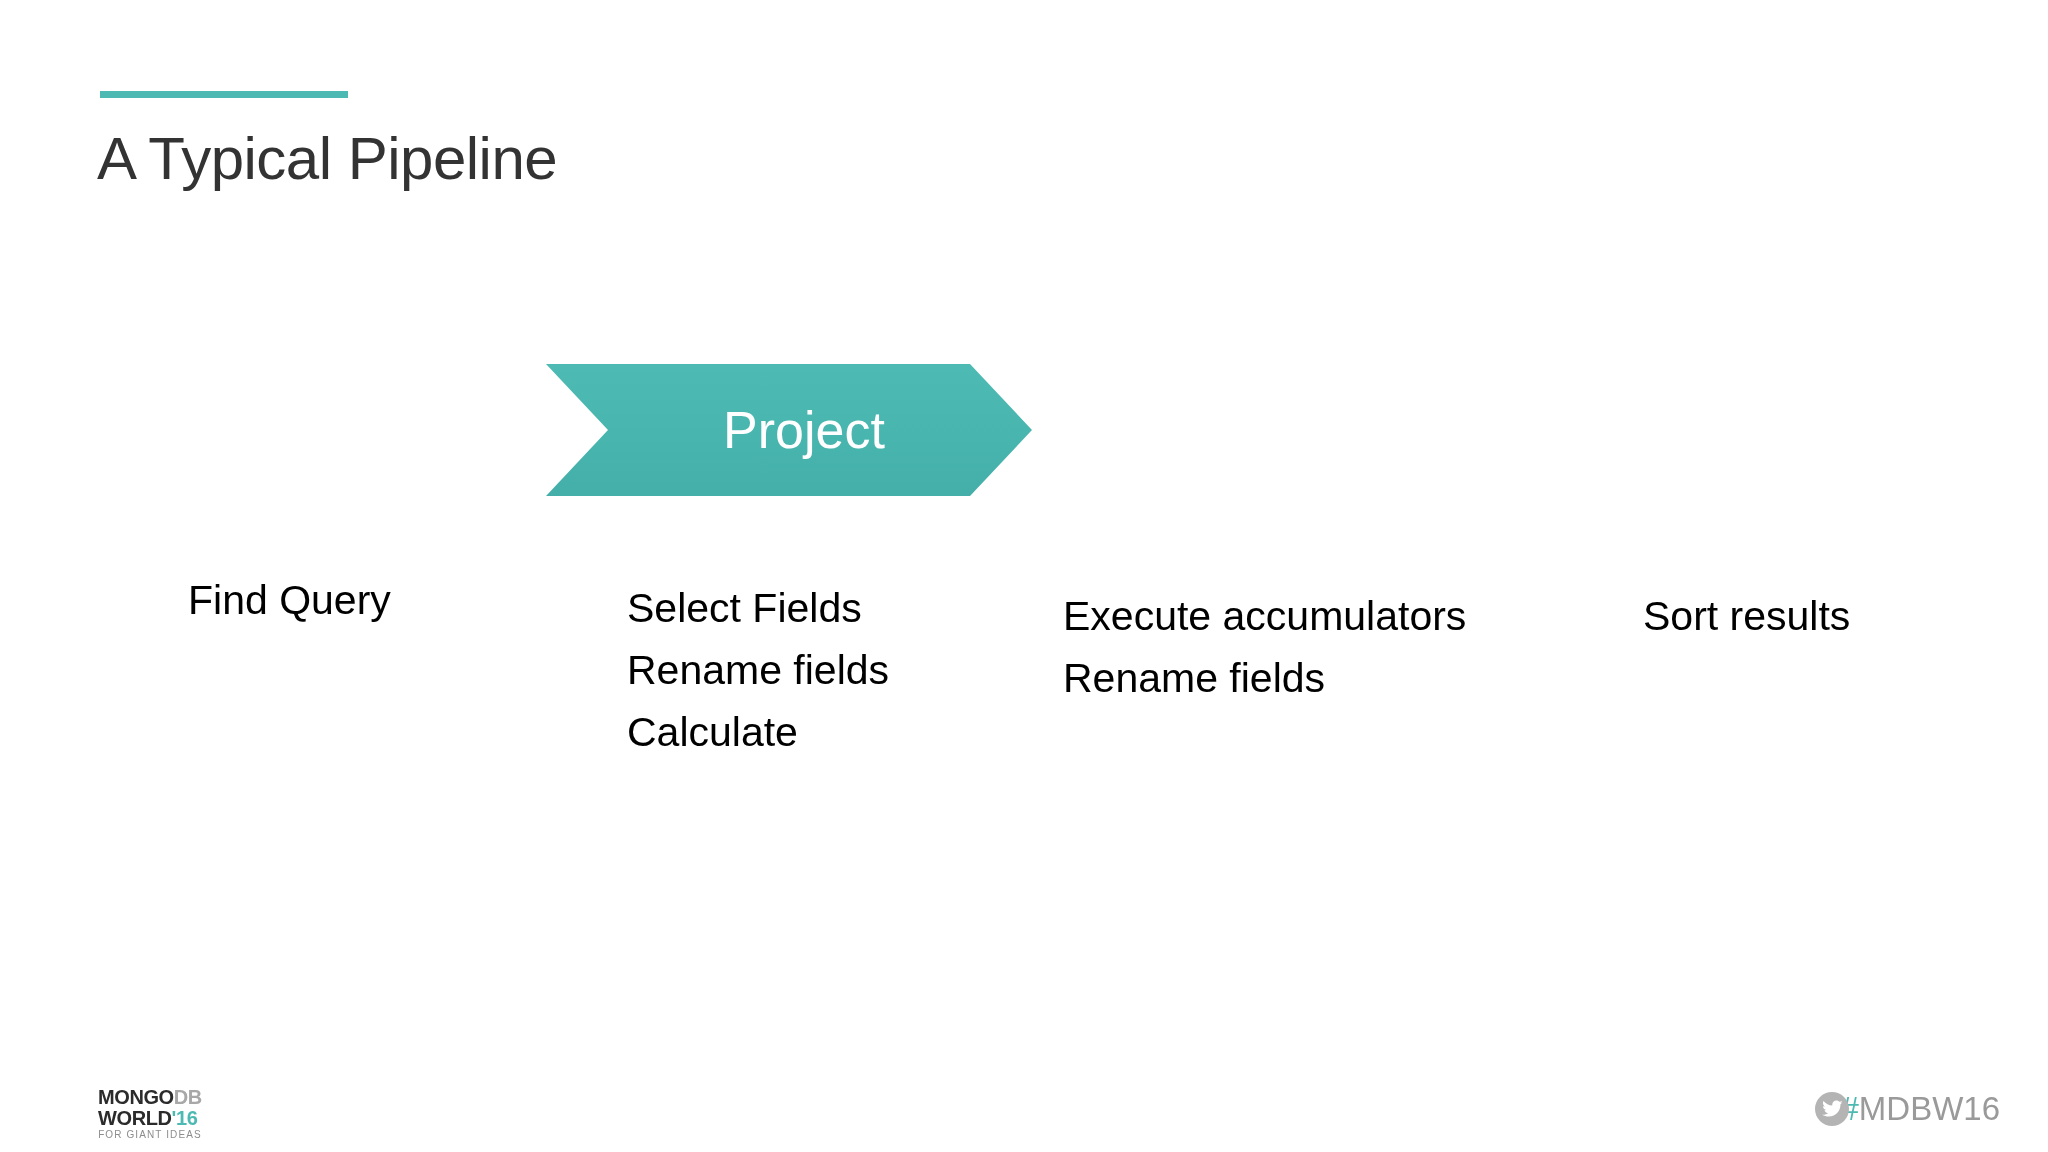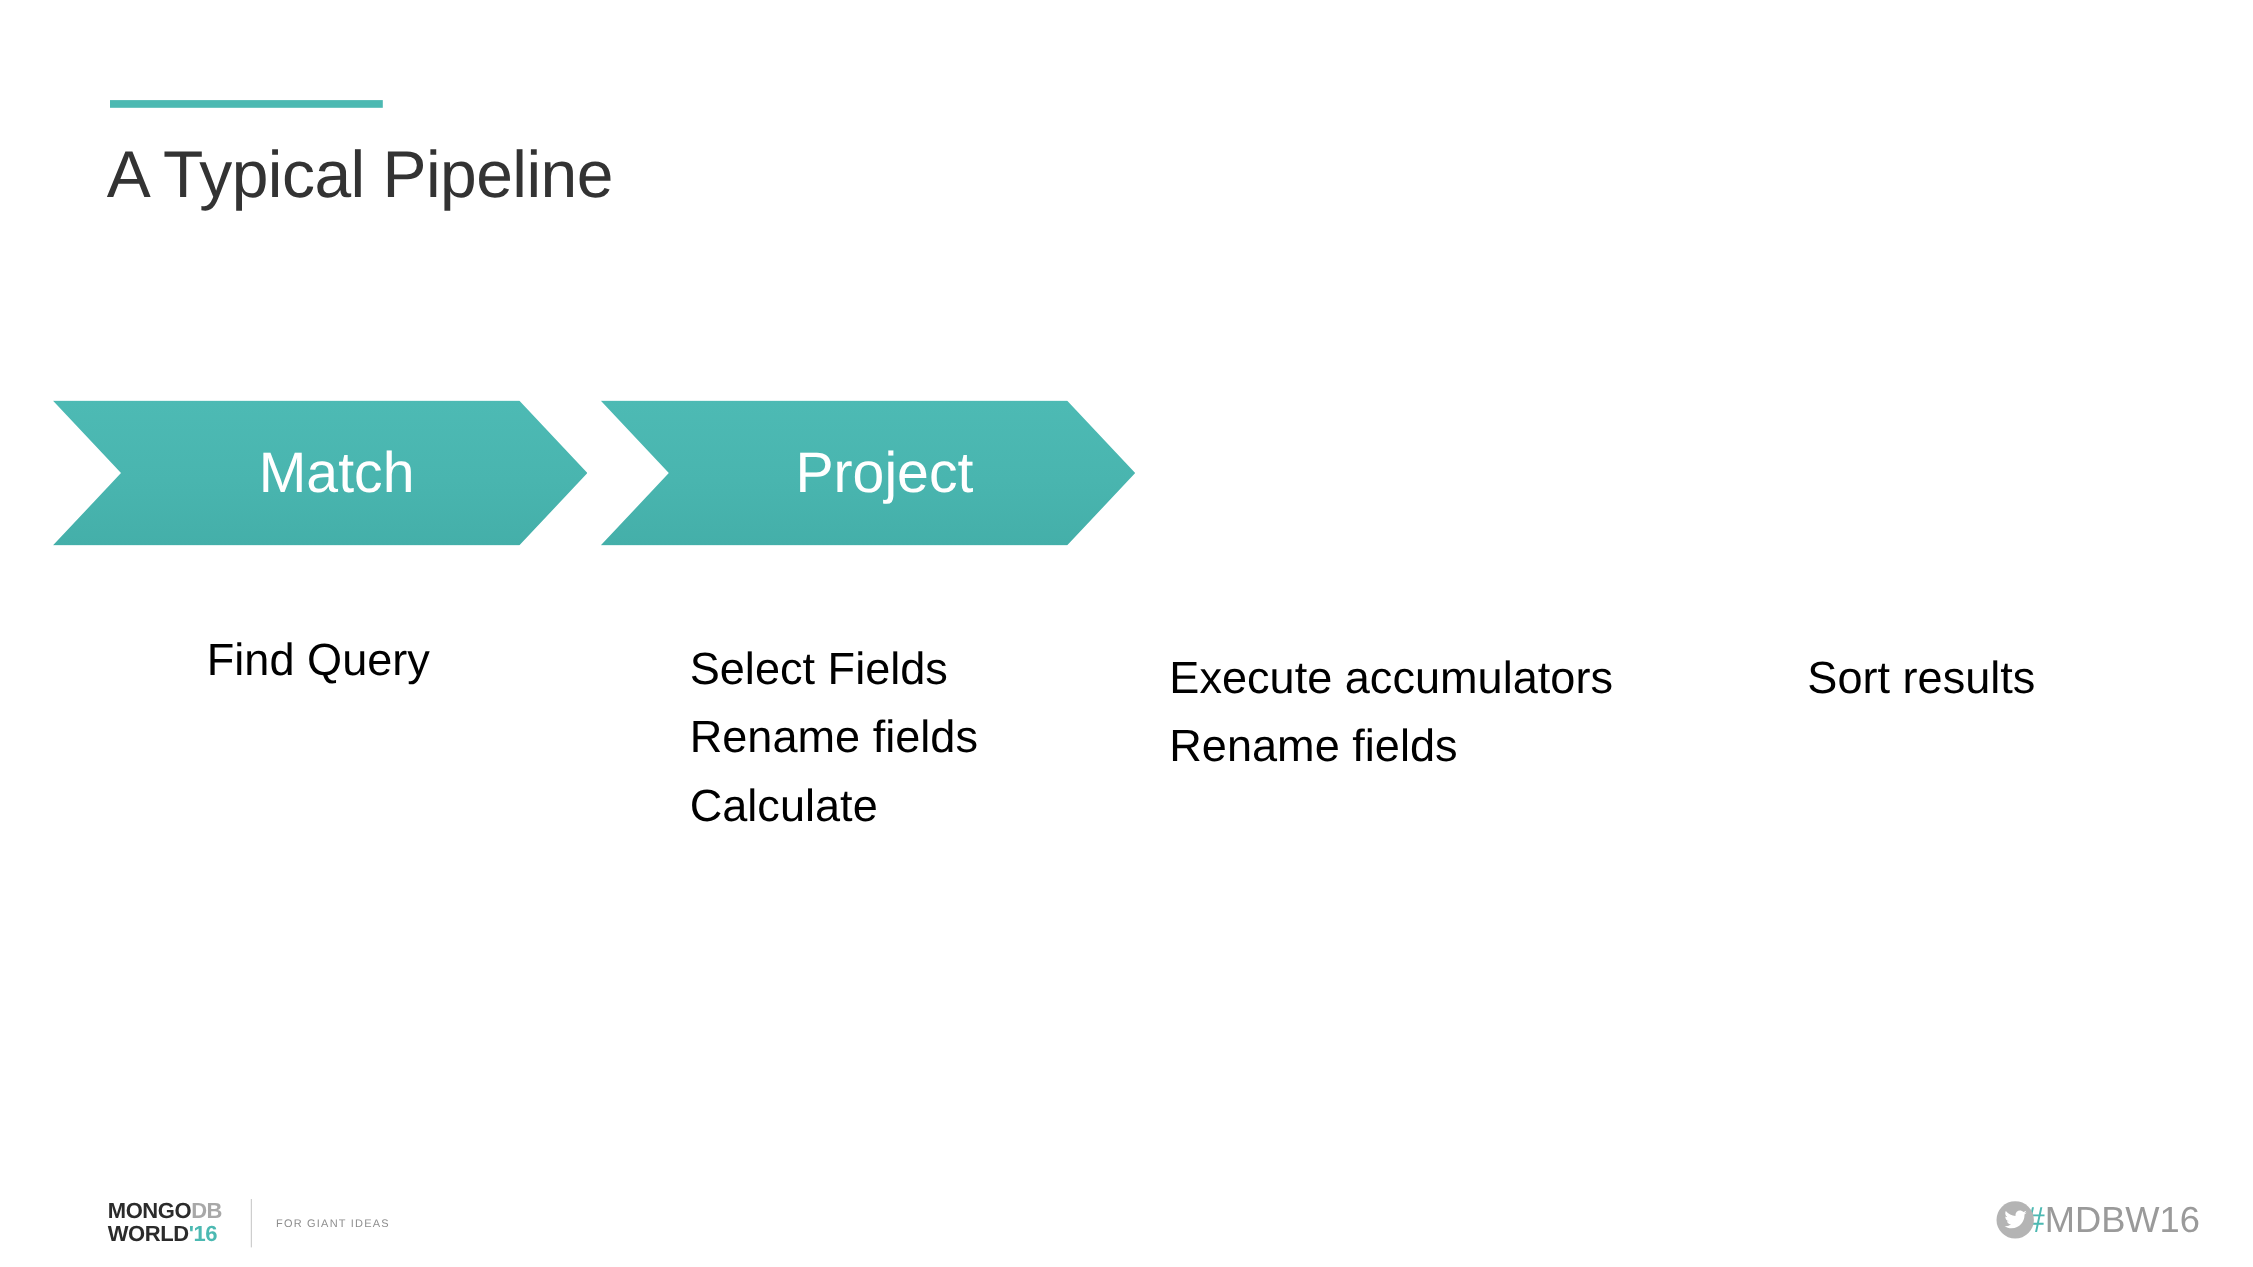--- a/index.html
+++ b/index.html
@@ -86,20 +86,21 @@
   .desc-3 { left: 1643px; top: 585px; }
 
   
   #footer-logo {
     position: absolute;
     left: 98px;
     top: 1087px;
     display: flex;
     align-items: center;
     height: 50px;
+    flex-direction: column;
   }
   #logo-wordmark {
     font-family: "Liberation Sans", sans-serif;
     font-weight: 700;
     font-size: 20px;
     line-height: 21px;
     letter-spacing: -0.4px;
   }
   .logo-line { display: block; white-space: nowrap; }
   .logo-dark { color: #2b2b2b; }
@@ -152,23 +153,20 @@
   #hashtag-text .hash-sign { color: #4CB9B2; }
 </style>
 </head>
 <body>
 
 <div id="title-accent-bar"></div>
 <div id="page-title">A Typical Pipeline</div>
 
 <div id="pipeline">
 
-  <div class="chevron chev-0">
-    <span class="chevron-label">Match</span>
-  </div>
 
   <div class="chevron chev-1">
     <span class="chevron-label">Project</span>
   </div>
 
 
 
 </div>
 
 <div class="desc-block desc-0">

